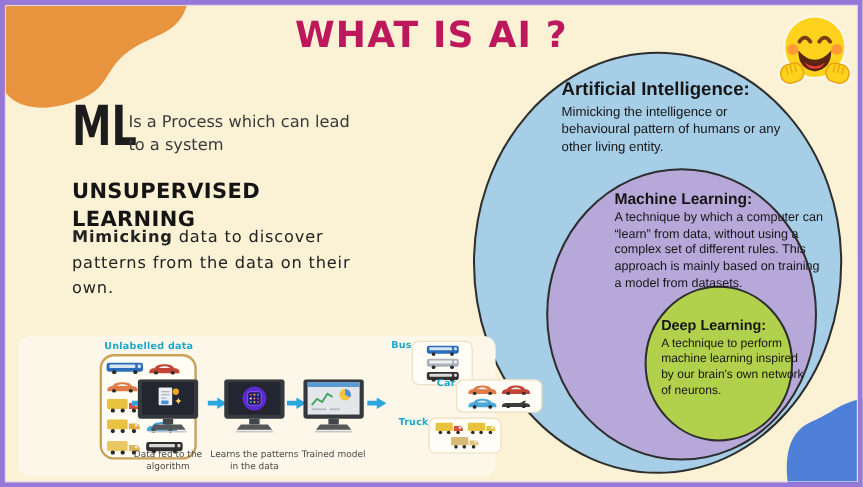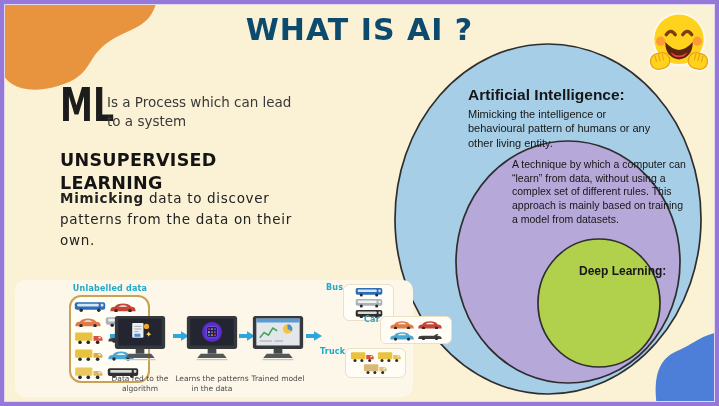--- a/index.html
+++ b/index.html
@@ -16,21 +16,21 @@
   }
   .abs{position:absolute;}
 
   
   #orange-blob{left:0;top:0;z-index:1;}
   #blue-blob{right:0;bottom:0;z-index:6;}
 
   
   .title{
     left:0; top:12px; width:719px; text-align:center; z-index:3;
-    font-size:30px; font-weight:700; letter-spacing:1px; color:#0c4a6e;
+    font-size:30px; font-weight:700; letter-spacing:1px; color:#be185d;
   }
 
   
   .hf{left:646px; top:10px; width:66px; height:66px; z-index:7;
       filter:drop-shadow(0 0 1.5px #fff) drop-shadow(0 0 1px #fff);}
 
   
   .ml-abbr{left:60px; top:82px; font-size:46px; line-height:1; font-weight:700;
            color:#1c1c1c; transform:scaleX(.72); transform-origin:left top; z-index:3;}
   .ml-desc{left:107px; top:93px; width:185px; font-size:13.5px; line-height:1.4;
@@ -39,49 +39,49 @@
             line-height:1.3; letter-spacing:.3px; color:#141414; z-index:3;}
   .ubody{left:60px; top:188px; width:252px; font-size:13.5px; letter-spacing:.7px;
          line-height:1.55; color:#222; z-index:3;}
   .ubody b{font-weight:700;}
 
   
   #venn-svg{left:0;top:0;z-index:2;}
   .venn-text{z-index:4; color:#161616; font-family:"Liberation Sans",sans-serif;}
   .venn-text .vt-title{font-weight:700;}
   .vt-ai{left:468px; top:66px; width:188px;}
-  .vt-ai .vt-title{font-size:15.5px; margin-bottom:3px;margin-top:20px;}
+  .vt-ai .vt-title{font-size:15.5px; margin-bottom:3px;}
   .vt-ai .vt-body{font-size:11px; line-height:1.3;}
   .vt-ml{left:512px; top:158px; width:176px;}
   .vt-ml .vt-title{font-size:13px; margin-bottom:2px;}
   .vt-ml .vt-body{font-size:10.5px; line-height:1.3;}
   .vt-dl{left:551px; top:264px; width:122px;}
-  .vt-dl .vt-title{font-size:12px; margin-bottom:2px;margin-left:28px;}
+  .vt-dl .vt-title{font-size:12px; margin-bottom:2px;}
   .vt-dl .vt-body{font-size:10px; line-height:1.3;}
 
   
   .card{left:15px; top:280px; width:398px; height:117px; z-index:5;
         background:var(--card-bg,#fdf7e9); border-radius:10px;}
   .io-label{font-size:8px; font-weight:700; color:var(--teal,#1fa9c9);
             text-align:center; letter-spacing:.2px;}
-  .input-group{left:13px; top:4px; width:82px;padding-left:41px;}
+  .input-group{left:27px; top:4px; width:82px;padding-left:41px;}
   .vehicle-box{margin-top:2px; width:74px; height:82px; background:#fffdf4;
                border:2px solid #c9a258; border-radius:12px; padding:2px 0 0 3px;
                display:flex; flex-wrap:wrap; align-content:space-around;
                column-gap:3px; row-gap:1px;}
   .flow-arrow{top:51px; width:16px; height:10px;}
   .fa-0{left:95px;} .fa-1{left:158px;} .fa-2{left:224px;} .fa-3{left:291px;}
   .step{top:36px; width:76px; display:flex; flex-direction:column; align-items:center;}
   .st-0{left:87px;} .st-1{left:159px;} .st-2{left:225px;}
   .step .step-label{margin-top:13px; font-size:7.5px; line-height:1.3; color:#4a4a4a;
                     text-align:center;}
   .out-group{display:flex; flex-direction:row;}
   .out-0{left:311px; top:3px;  width:68px;}
   .out-1{left:309px; top:35px; width:88px;padding-left:40px;}
-  .out-2{left:305px; top:67px; width:86px;}
+  .out-2{left:317px; top:67px; width:86px;}
   .out-box{margin-top:1px; background:#fffdf6; border:1px solid #ecdfc2; border-radius:6px;
            padding:2px; display:flex; flex-wrap:wrap; justify-content:center;
            align-items:center; column-gap:2px; row-gap:1px; flex:1;}
 </style>
 </head>
 <body>
 
 <div class="slide">
 
   <svg id="orange-blob" class="abs" width="180" height="110" viewBox="0 0 180 110">
@@ -117,24 +117,26 @@
     <ellipse cx="548" cy="219" rx="153" ry="175" stroke-width="1.7" stroke="#2e2e2e" fill="#a6cee6"></ellipse>
     <ellipse cx="568" cy="262" rx="112" ry="121" stroke-width="1.7" stroke="#2e2e2e" fill="#b7a8da"></ellipse>
     <ellipse cx="599" cy="303" rx="61" ry="64" stroke-width="1.7" stroke="#2e2e2e" fill="#b1d14c"></ellipse>
   </svg>
 
   <div class="abs venn-text vt-ai">
     <div class="vt-title">Artificial Intelligence:</div>
     <div class="vt-body">Mimicking the intelligence or behavioural pattern of humans or any other living entity.</div>
   </div>
   <div class="abs venn-text vt-ml">
+    <div class="vt-title">Machine Learning:</div>
     <div class="vt-body">A technique by which a computer can “learn” from data, without using a complex set of different rules. This approach is mainly based on training a model from datasets.</div>
   </div>
   <div class="abs venn-text vt-dl">
     <div class="vt-title">Deep Learning:</div>
+    <div class="vt-body">A technique to perform machine learning inspired by our brain's own network of neurons.</div>
   </div>
 
   <div class="abs card">
     <div class="abs input-group">
       <div class="io-label">Unlabelled data</div>
       <div class="vehicle-box" id="vehicle-box">
           <svg width="32" viewBox="0 0 40 14" xmlns="http://www.w3.org/2000/svg">
             <rect x="1" y="1.5" width="38" height="9.5" rx="2.5" fill="#2a6db8"></rect>
       <rect x="4" y="3.5" width="27" height="3.5" rx="1" fill="rgba(255,255,255,.82)"></rect>
       <rect x="33.5" y="3.5" width="3.2" height="3.5" rx="0.8" fill="rgba(255,255,255,.82)"></rect>

